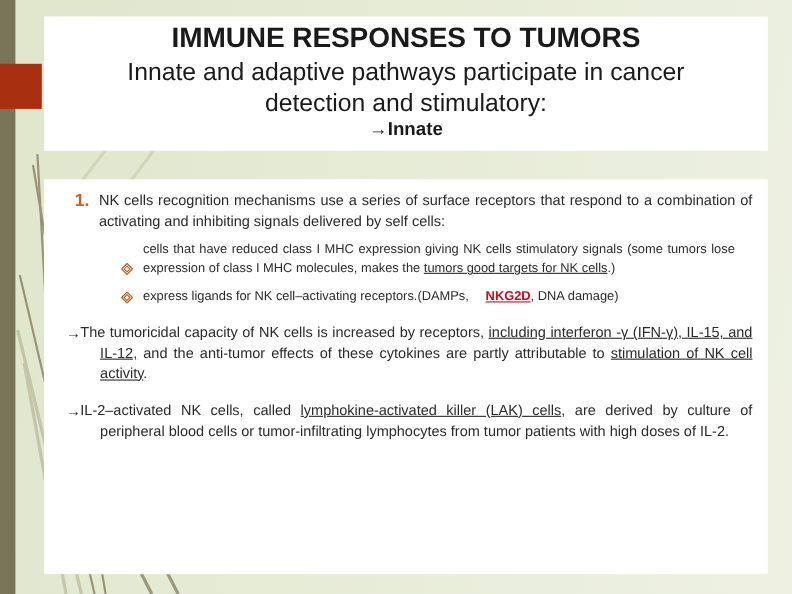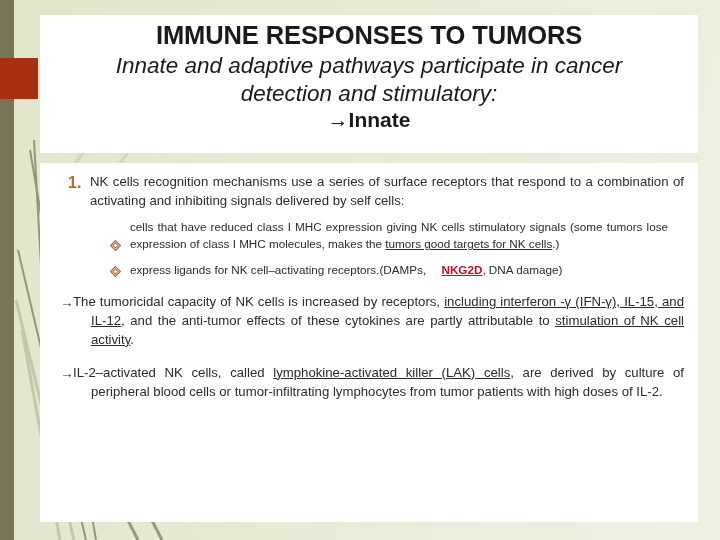--- a/index.html
+++ b/index.html
@@ -51,43 +51,42 @@
     height: 540px;
     pointer-events: none;
   }
 
   
   .title-card {
     position: absolute;
     left: 40px;
     top: 15px;
     width: 658px;
-    height: 138px;
+    height: 122px;
     background: #ffffff;
     box-sizing: border-box;
     padding: 6px 10px 0 10px;
     text-align: center;
   }
   .title-main {
     font-size: 25.5px;
     font-weight: bold;
     color: #1a1a1a;
     line-height: 1.17;
     letter-spacing: -0.1px;
   }
   .title-sub {
     font-size: 22.5px;
     font-weight: normal;
     color: #1a1a1a;
     line-height: 1.2;
     margin-top: 1px;
-    font-style: italic;
   }
   .title-arrow {
-    font-size: 21px;
+    font-size: 17px;
     font-weight: bold;
     color: #1a1a1a;
     line-height: 1.15;
     margin-top: 1px;
   }
 
   
   .content-card {
     position: absolute;
     left: 40px;

